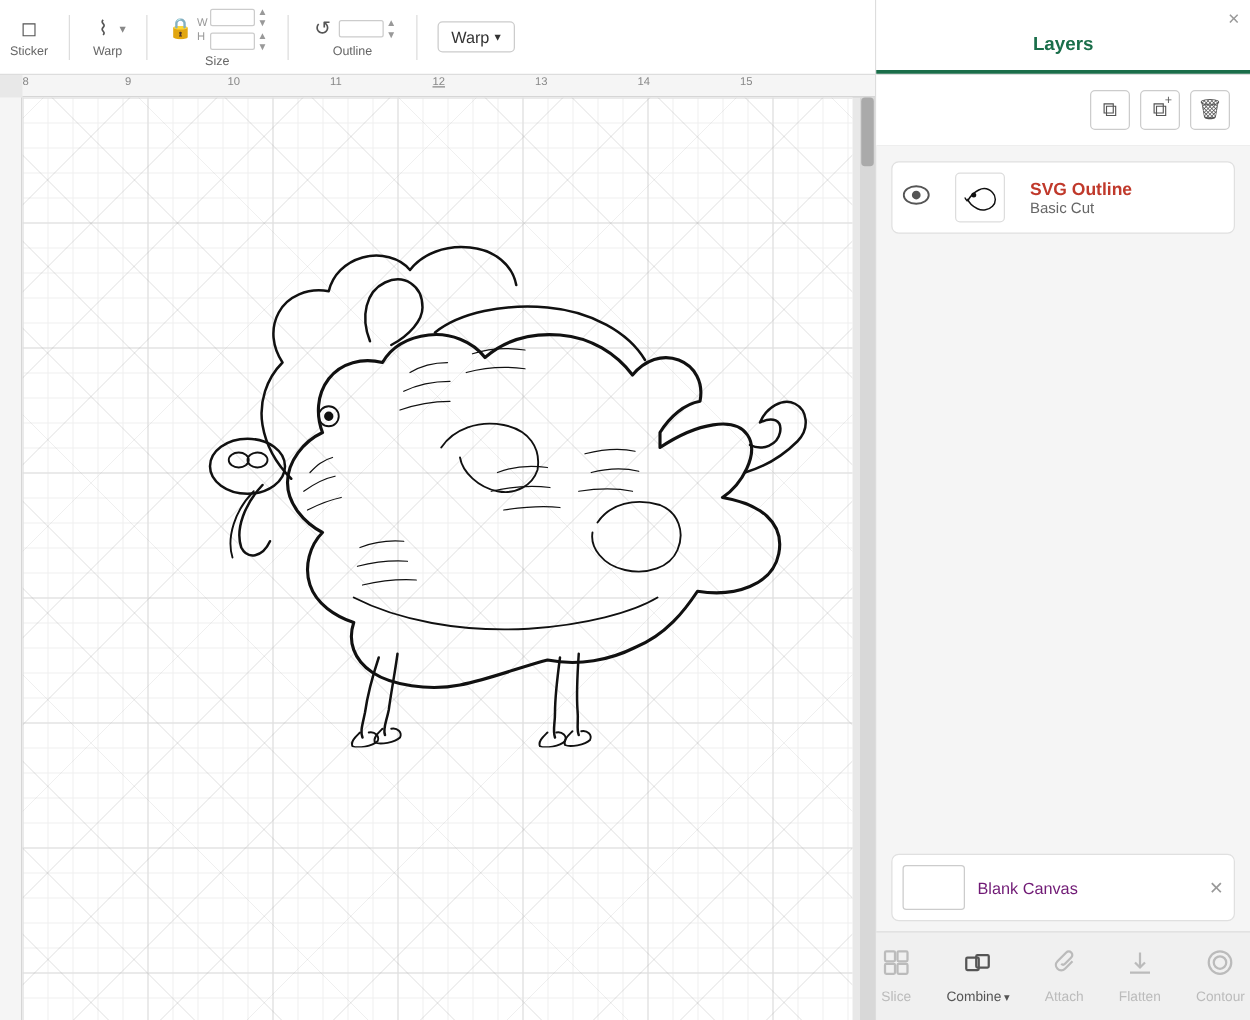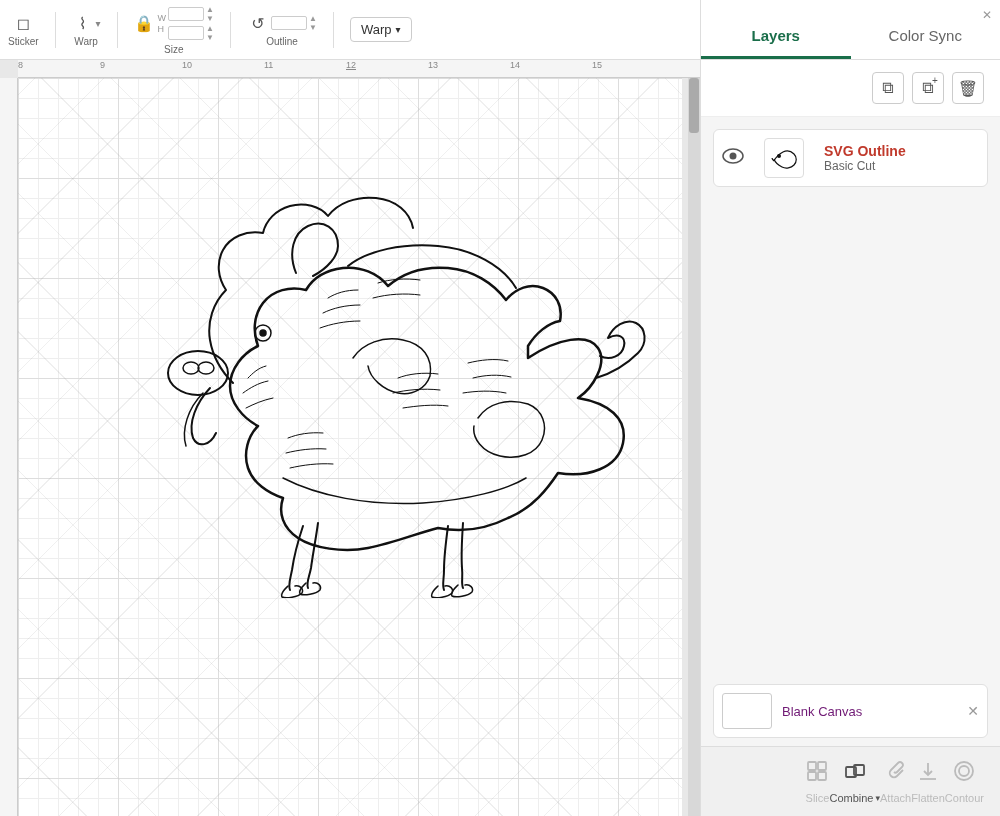--- a/index.html
+++ b/index.html
@@ -267,23 +267,23 @@
     .blank-close {
       margin-left: auto;
       font-size: 14px;
       color: #999;
       cursor: pointer;
     }
 
     
     .bottom-bar {
       display: flex;
-      justify-content: flex-end;
-      align-items: center;
-      padding: 12px 16px;
+      justify-content: space-between;
+      align-items: center;
+      padding: 12px 4px;
       background: #f0f0f0;
       border-top: 1px solid #ddd;
     }
     .bottom-action {
       display: flex;
       flex-direction: column;
       align-items: center;
       gap: 4px;
       font-size: 11px;
       color: #555;
@@ -464,23 +464,20 @@
     <div style="position:absolute;top:0;left:1px;width:10px;height:55px;background:#aaa;border-radius:3px;"></div>
   </div>
 </div>
 
 <div class="right-panel">
 
   <div class="tabs-header" style="position:relative;">
     <div class="tab active">
       <span>Layers</span>
     </div>
-    <div class="tab">
-      <span>Color Sync</span>
-    </div>
     <span style="position:absolute;right:8px;top:8px;font-size:12px;color:#999;cursor:pointer;">✕</span>
   </div>
 
   <div class="layer-toolbar">
     <button class="layer-tool-btn" title="Duplicate">
       <span>⧉</span>
     </button>
     <button class="layer-tool-btn" title="Add">
       <span style="position:relative;">
         ⧉<span style="position:absolute;top:-4px;right:-4px;font-size:10px;color:#555;">+</span>

